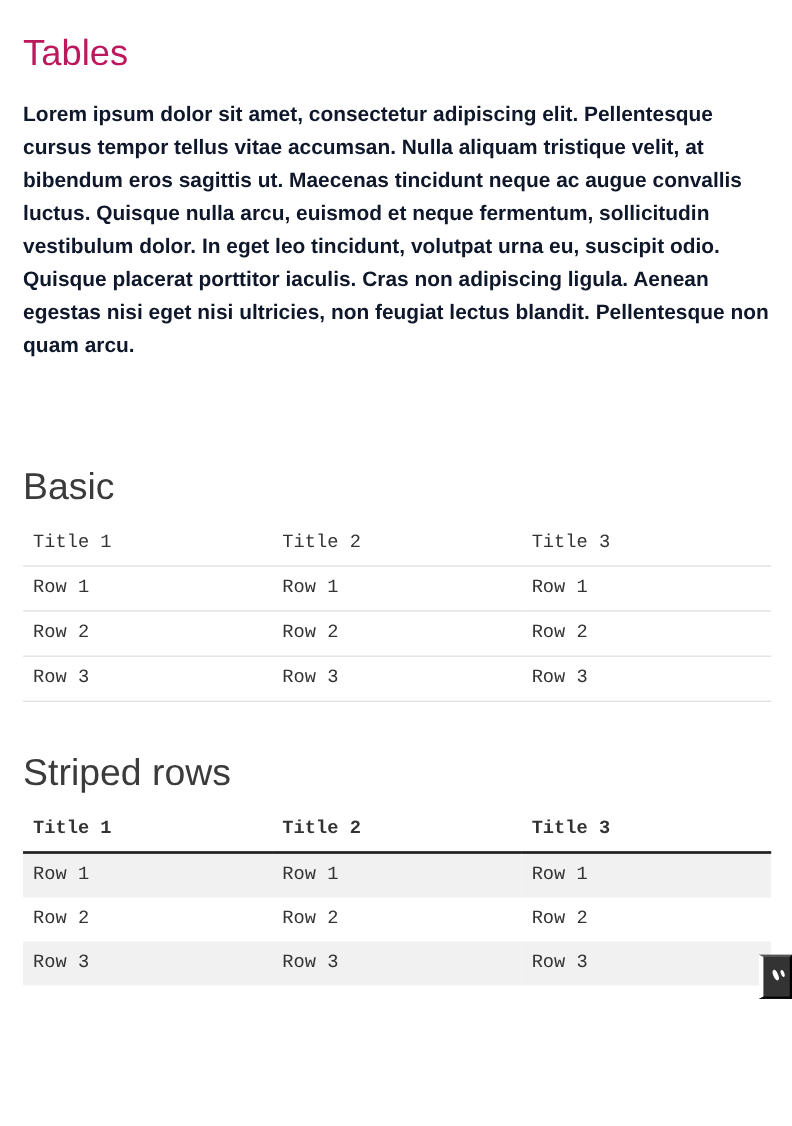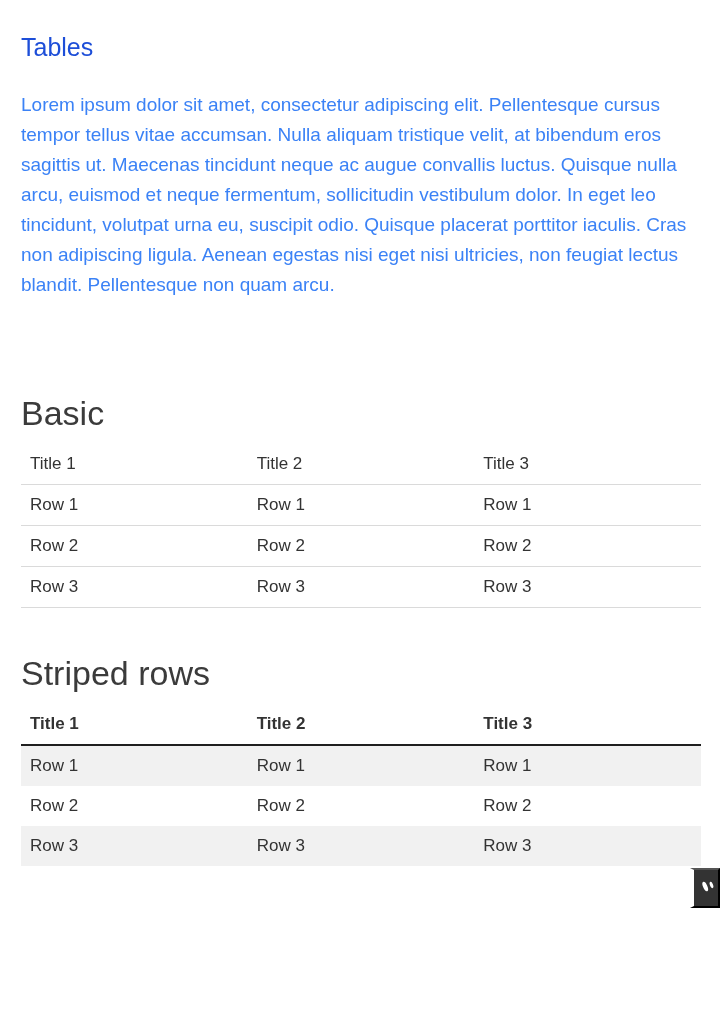--- a/index.html
+++ b/index.html
@@ -10,31 +10,31 @@
     width: 720px;
     font-family: "Liberation Sans", "DejaVu Sans", sans-serif;
   }
   .page {
     position: relative;
     width: 680px;
     margin-left: 21px;
   }
   h1.page-title {
     margin: 30px 0 0 0;
-    font-size: 25px;
+    font-size: 33px;
     line-height: 35px;
     font-weight: 300;
-    color: #1d4ed8;
+    color: #be185d;
   }
   p.intro {
     margin: 25px 0 0 0;
     font-size: 19px;
     line-height: 30px;
-    font-weight: 400;
-    color: #3b82f6;
+    font-weight: 700;
+    color: #0f172a;
   }
   section.tbl-section h2 {
     margin: 0 0 16px 0;
     font-size: 34px;
     line-height: 30px;
     font-weight: 300;
     color: #3b3b3b;
   }
   #basic-section { margin-top: 98px; }
   #striped-section { margin-top: 50px; }
@@ -44,20 +44,21 @@
     table-layout: fixed;
   }
   table.tbl th, table.tbl td {
     width: 33.333%;
     text-align: left;
     font-size: 17px;
     line-height: 20px;
     padding: 10px 9px;
     color: #333333;
     font-weight: 400;
+    font-family: Liberation Mono, monospace;
   }
   table.basic th, table.basic td {
     border-bottom: 1px solid #dadada;
   }
   table.striped th {
     font-weight: 700;
     border-bottom: 2px solid #1f1f1f;
   }
   table.striped td { border: none; }
   table.striped tbody tr:nth-child(odd) { background: #f1f1f1; }

